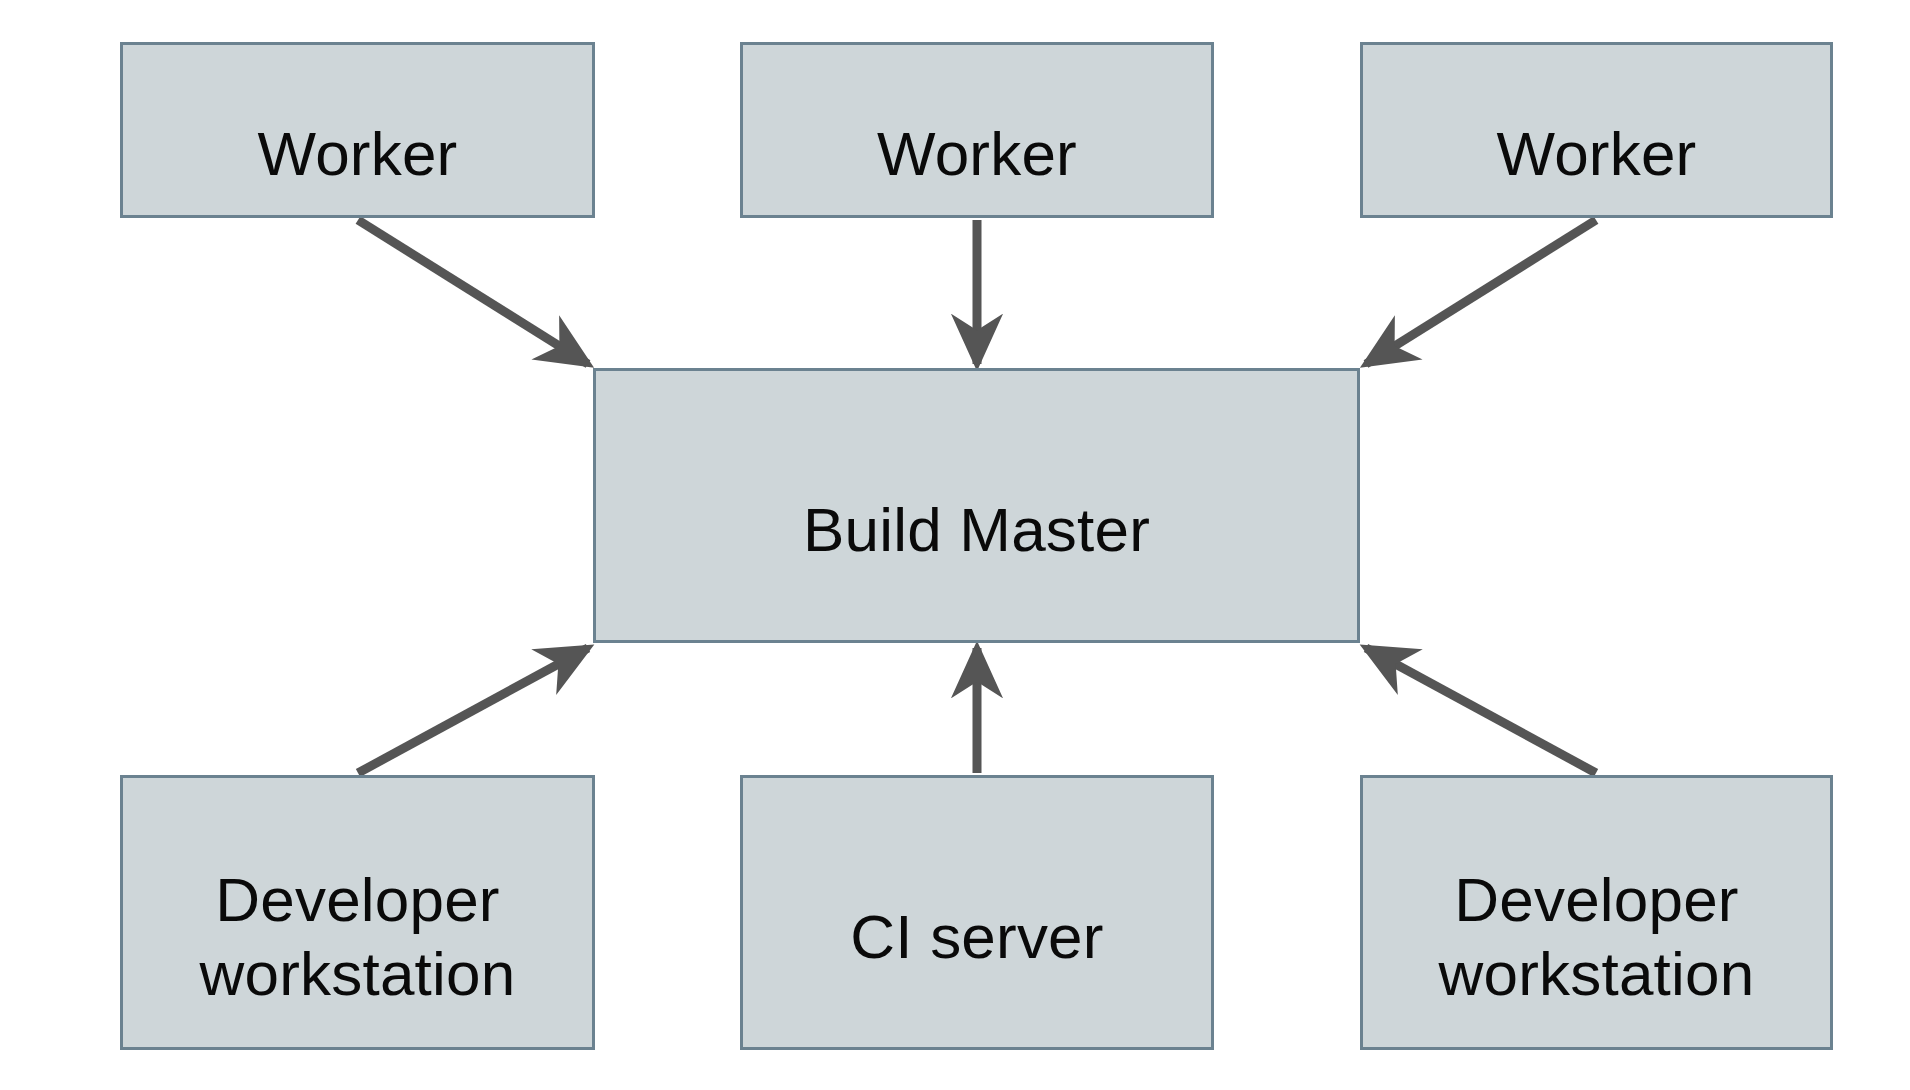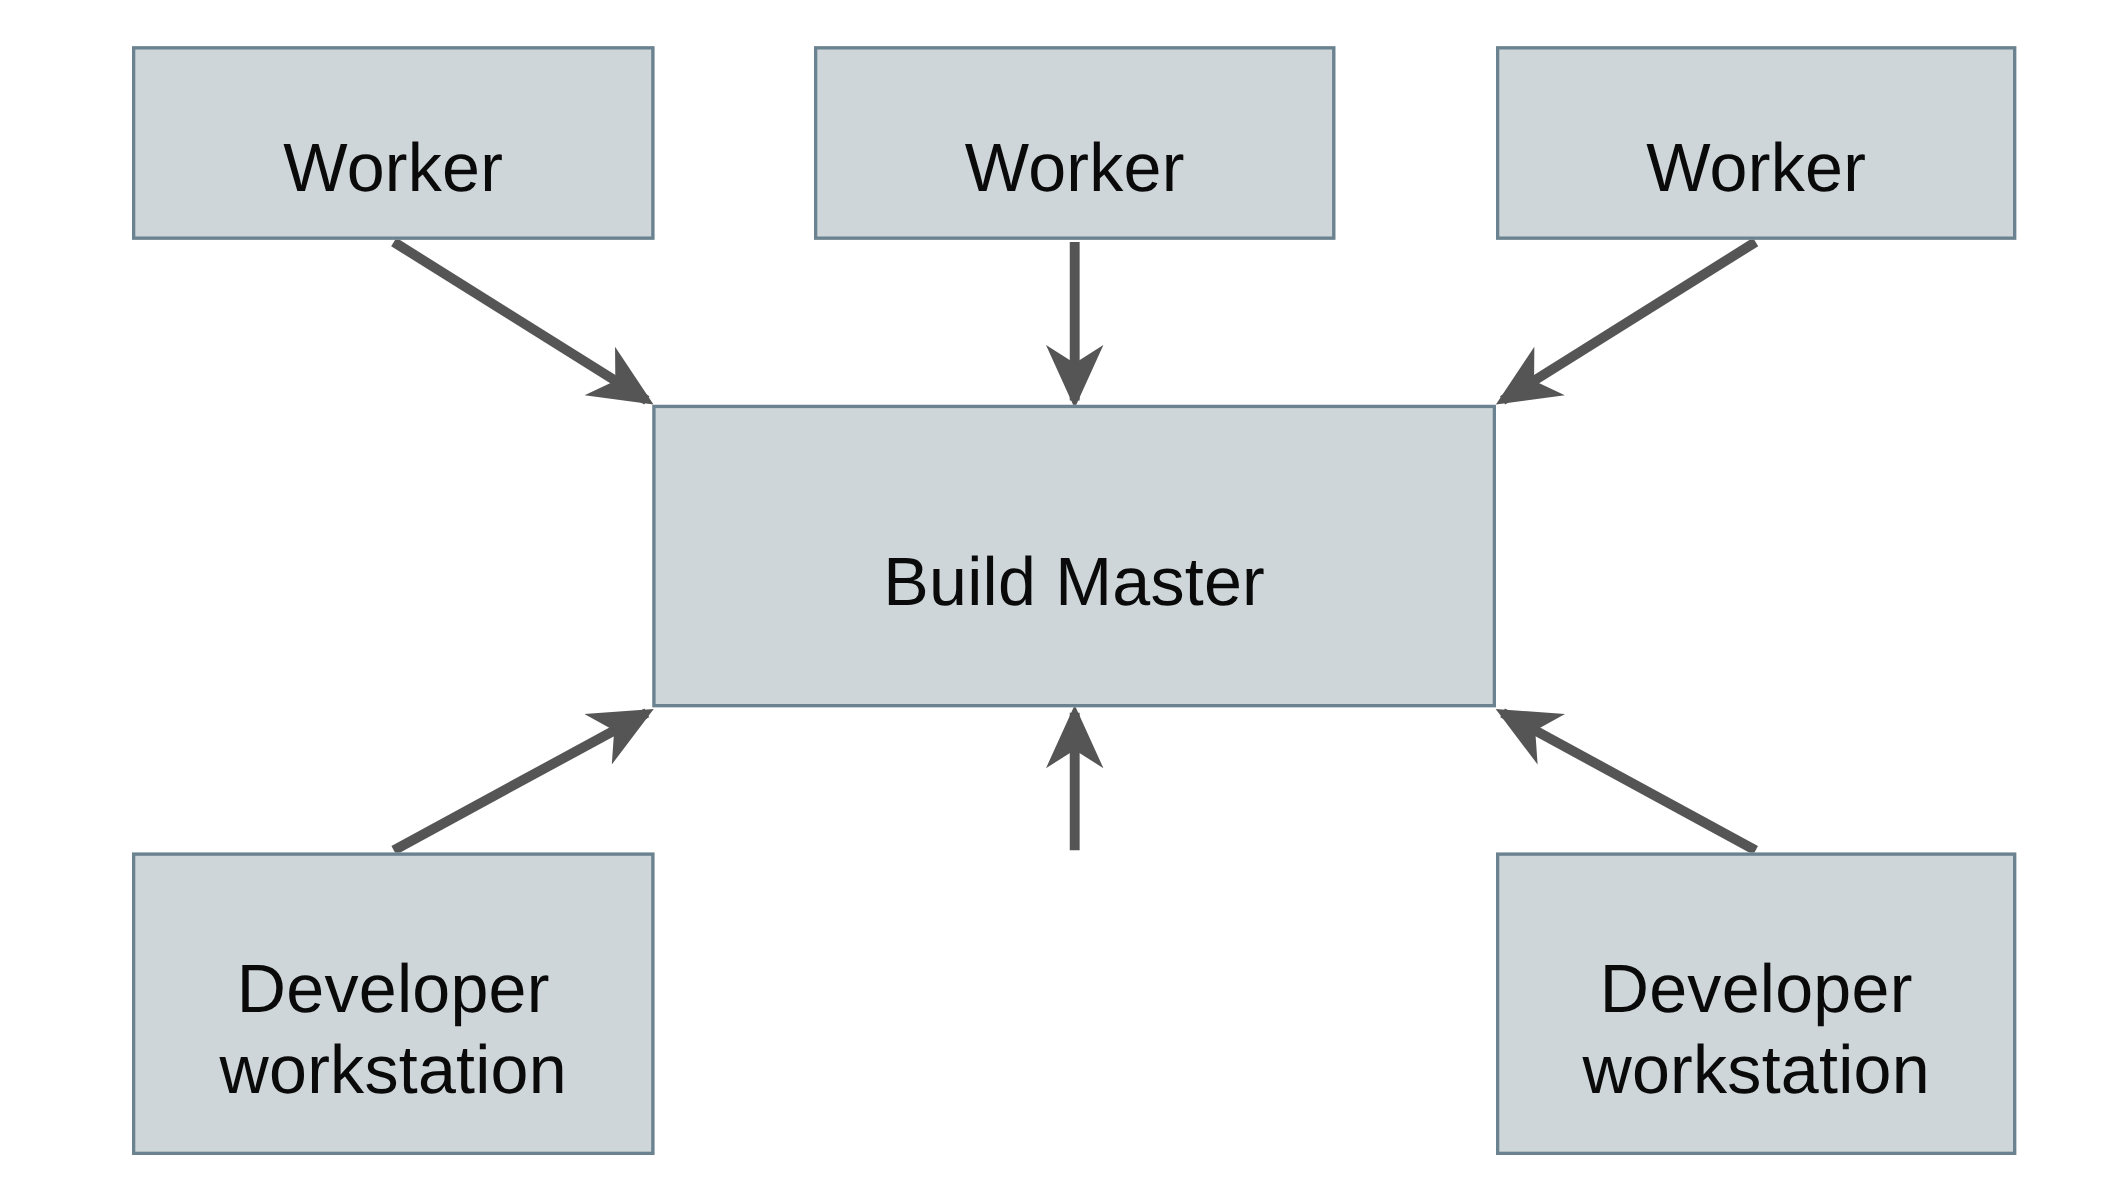--- a/index.html
+++ b/index.html
@@ -94,19 +94,22 @@
 
   <div class="node n-master">
     <span class="node-label">Build Master</span>
   </div>
 
   <div class="node n-devws-1">
     <span class="node-label">Developer
 workstation</span>
   </div>
 
+  <div class="node n-ci">
+    <span class="node-label">CI server</span>
+  </div>
 
   <div class="node n-devws-2">
     <span class="node-label">Developer
 workstation</span>
   </div>
 
 </div>
 
 </body></html>

